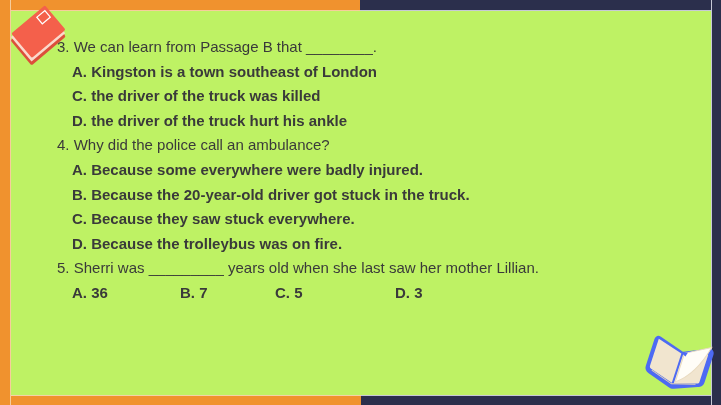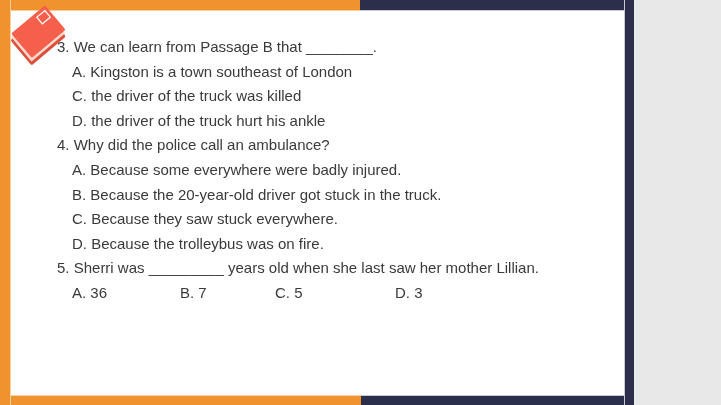--- a/index.html
+++ b/index.html
@@ -1,19 +1,19 @@
 <!DOCTYPE html>
 <html><head>
 <meta charset="utf-8">
 <style>
   html,body{margin:0;padding:0;background:#e8e8e8;}
   .slide{
     position:relative;
-    width:634px;height:405px;
-    background:#ffffff;
+    width:721px;height:405px;
+    background:#bef264;
     overflow:hidden;
     font-family:"Liberation Sans","DejaVu Sans",sans-serif;
   }
   
   .bar{position:absolute;}
   .bar-top{top:0;left:0;width:721px;height:10px;
     background:linear-gradient(90deg,#f0922e 0 360px,#2b2f4c 360px);}
   .bar-top::after{content:'';position:absolute;left:0;top:10px;width:100%;height:1px;
     background:linear-gradient(90deg,#f6cd9c 0 360px,#c7c9d6 360px);}
   .bar-bottom{bottom:0;left:0;width:721px;height:9px;
@@ -24,22 +24,22 @@
   .bar-left::after{content:'';position:absolute;top:0;left:10px;width:1px;height:100%;background:#f6cd9c;}
   .bar-right{top:0;right:0;width:9px;height:405px;background:#2b2f4c;}
   .bar-right::before{content:'';position:absolute;top:0;right:9px;width:1px;height:100%;background:#c7c9d6;}
 
   
   .content{
     position:absolute;left:57px;top:35px;right:20px;
     font-size:15px;line-height:24.6px;color:#3a3a3a;
   }
   .line{white-space:nowrap;}
-  .opt{padding-left:15px;}
-  .inline-opts{display:flex;padding-left:15px;}
+  .opt{padding-left:15px;font-weight:bold;}
+  .inline-opts{display:flex;padding-left:15px;font-weight:bold;}
   .inline-opts .io-a{width:81px;}
   .inline-opts .io-b{width:95px;margin-left:27px;}
   .inline-opts .io-c{width:120px;}
 
   
   .book-topleft{position:absolute;left:5px;top:3px;width:68px;height:68px;}
   .book-bottomright{position:absolute;left:640px;top:331px;width:76px;height:72px;}
 </style>
 </head>
 <body>

